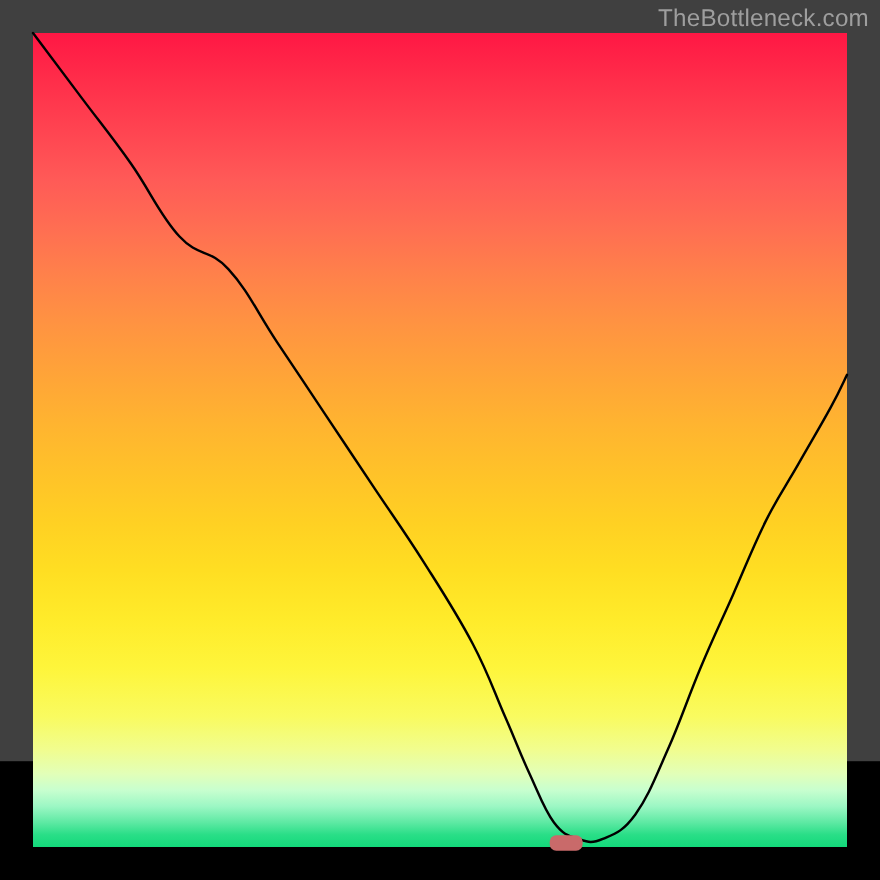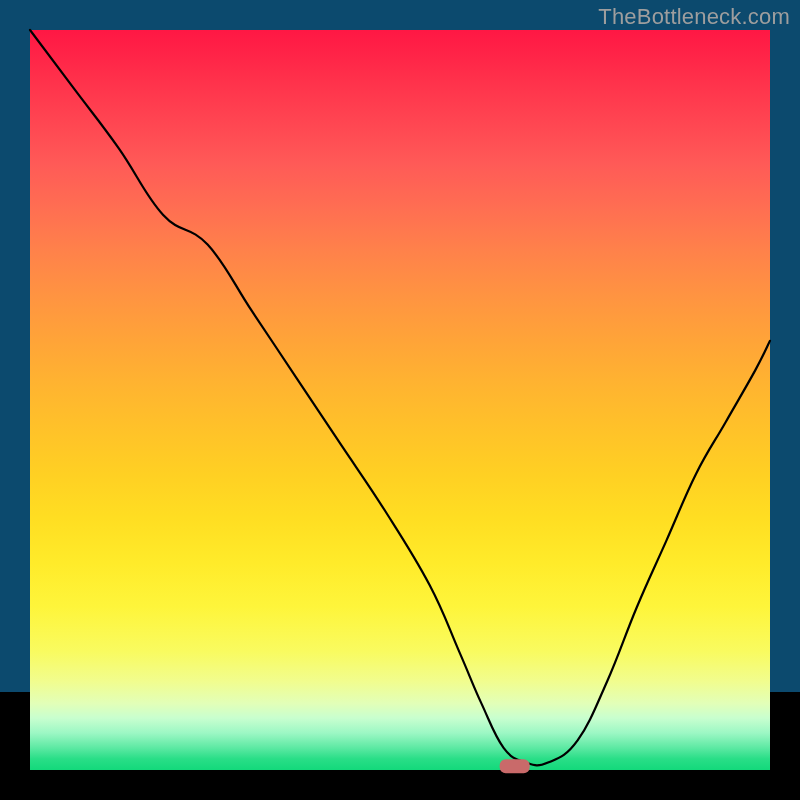--- a/index.html
+++ b/index.html
@@ -10,21 +10,21 @@
     background: #000;
     overflow: hidden;
     font-family: Arial, Helvetica, sans-serif;
   }
   .frame {
     position: absolute;
     left: 0;
     top: 0;
     width: 800px;
     height: 692px;
-    background: #0c4a6e;
+    background: #404040;
   }
   .plot {
     position: absolute;
     left: 30px;
     top: 30px;
     width: 740px;
     height: 740px;
     background: linear-gradient(to bottom,
       #ff1744 0%,
       #ff2e4a 6%,

